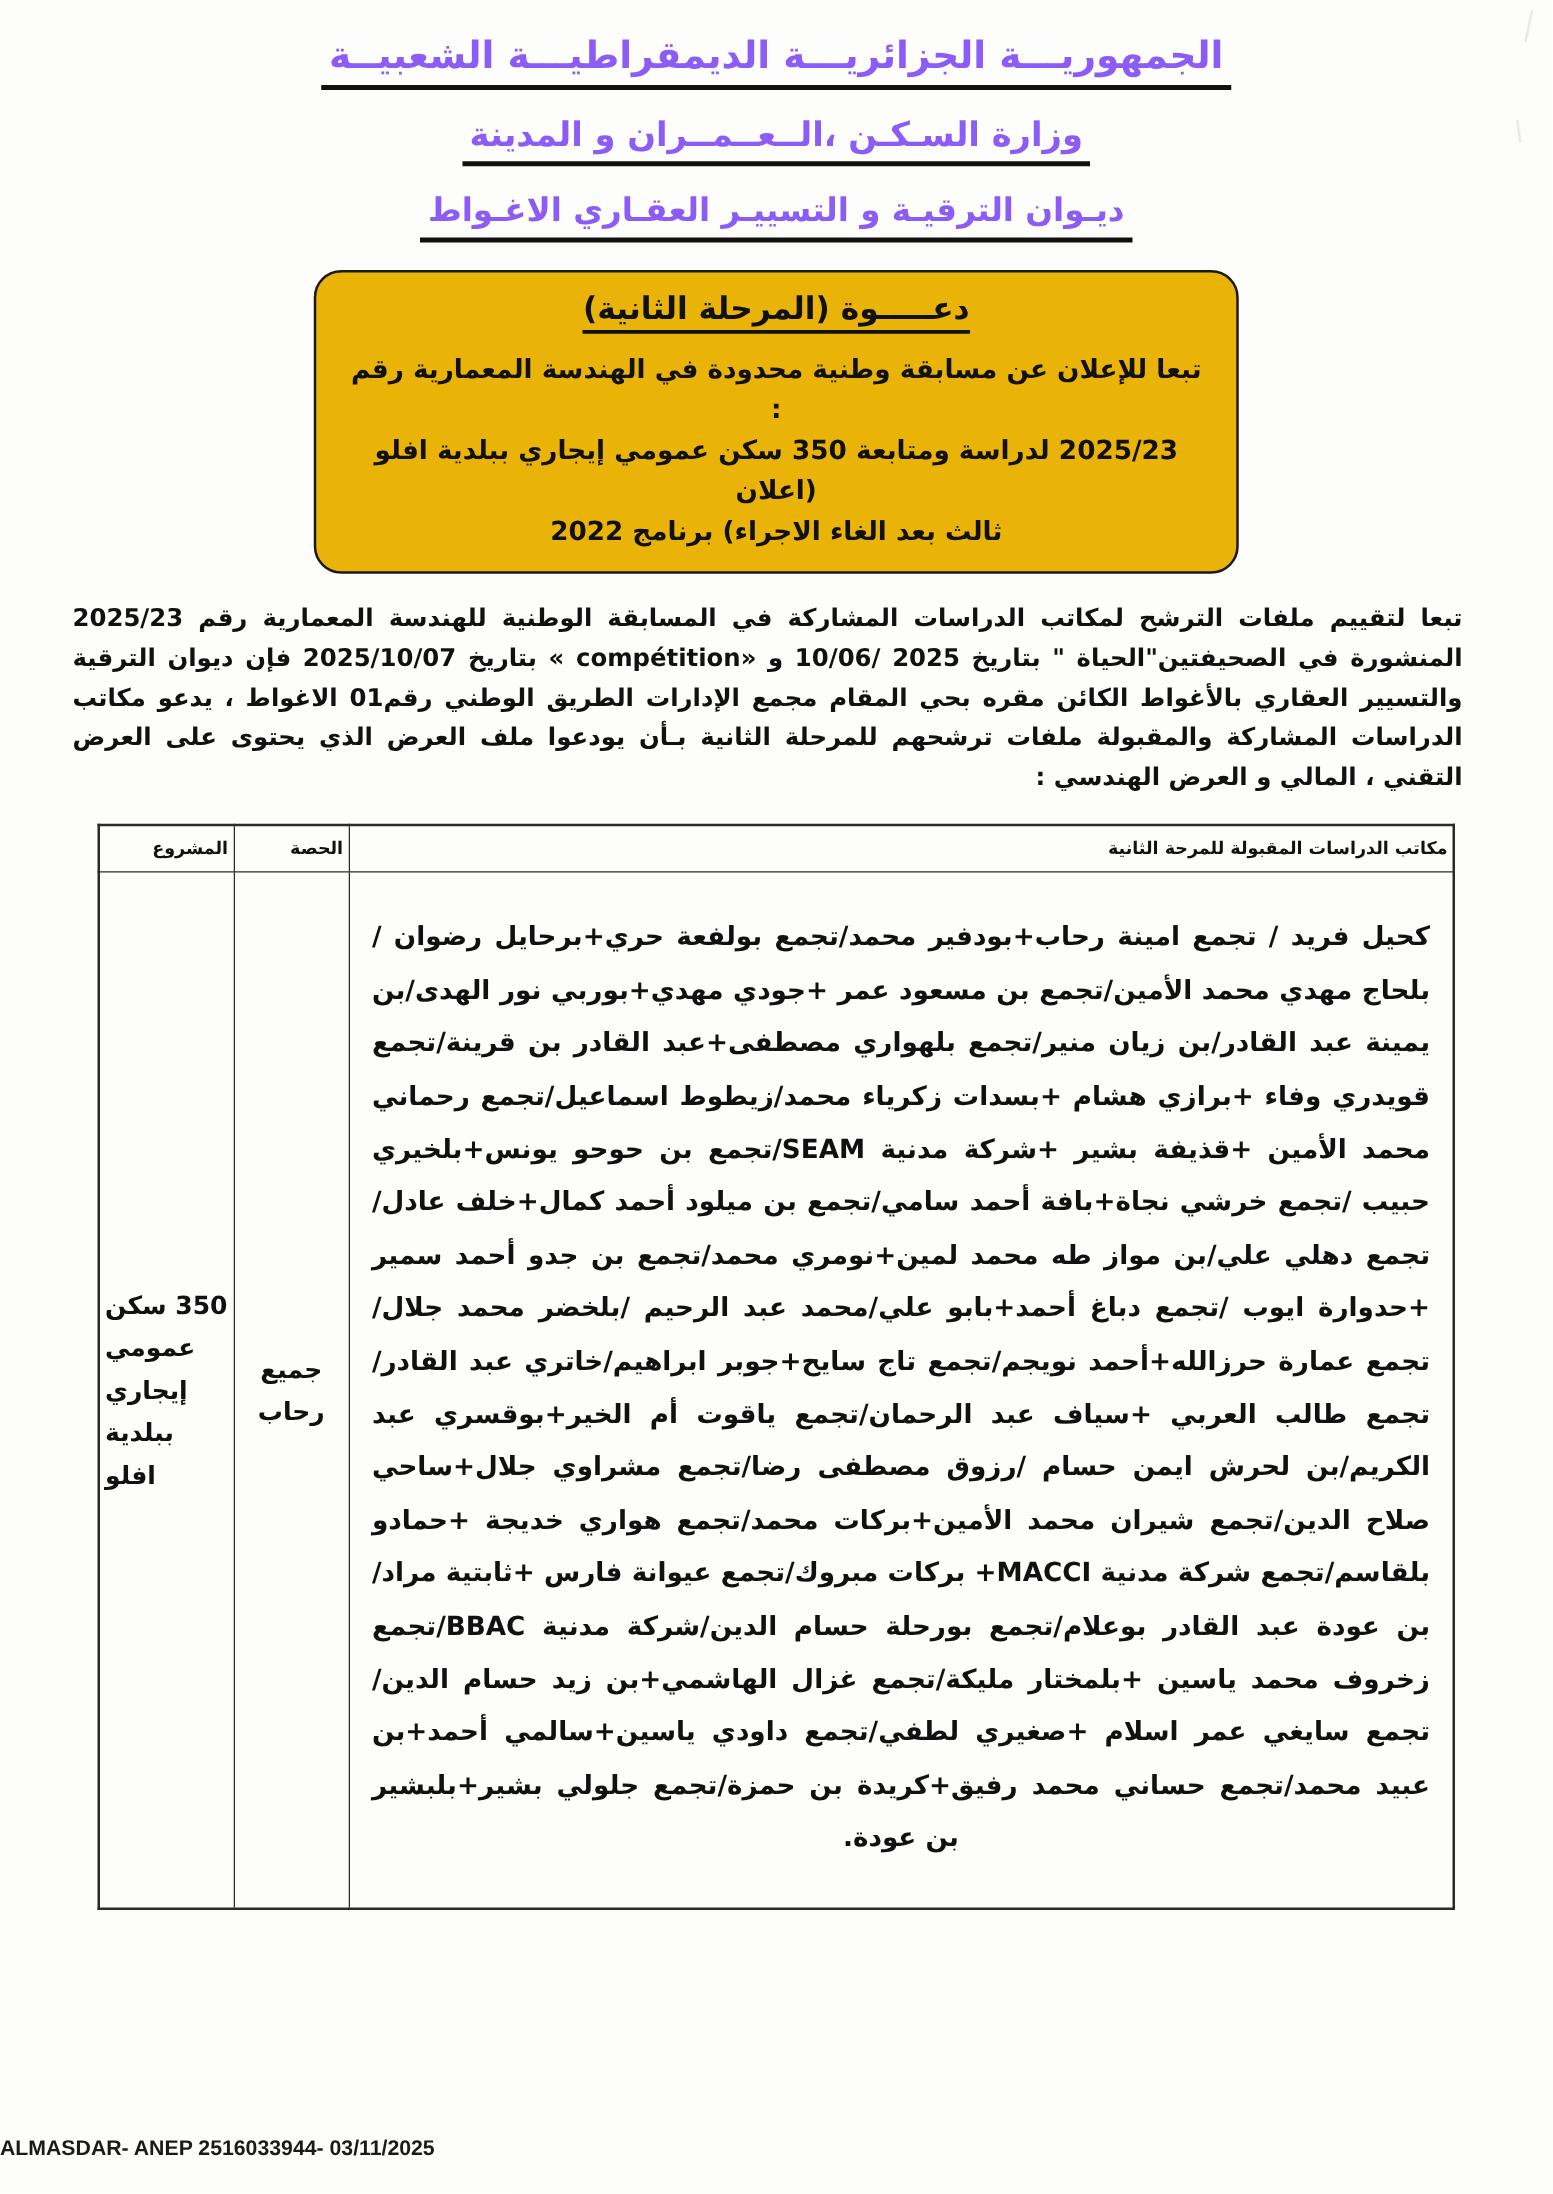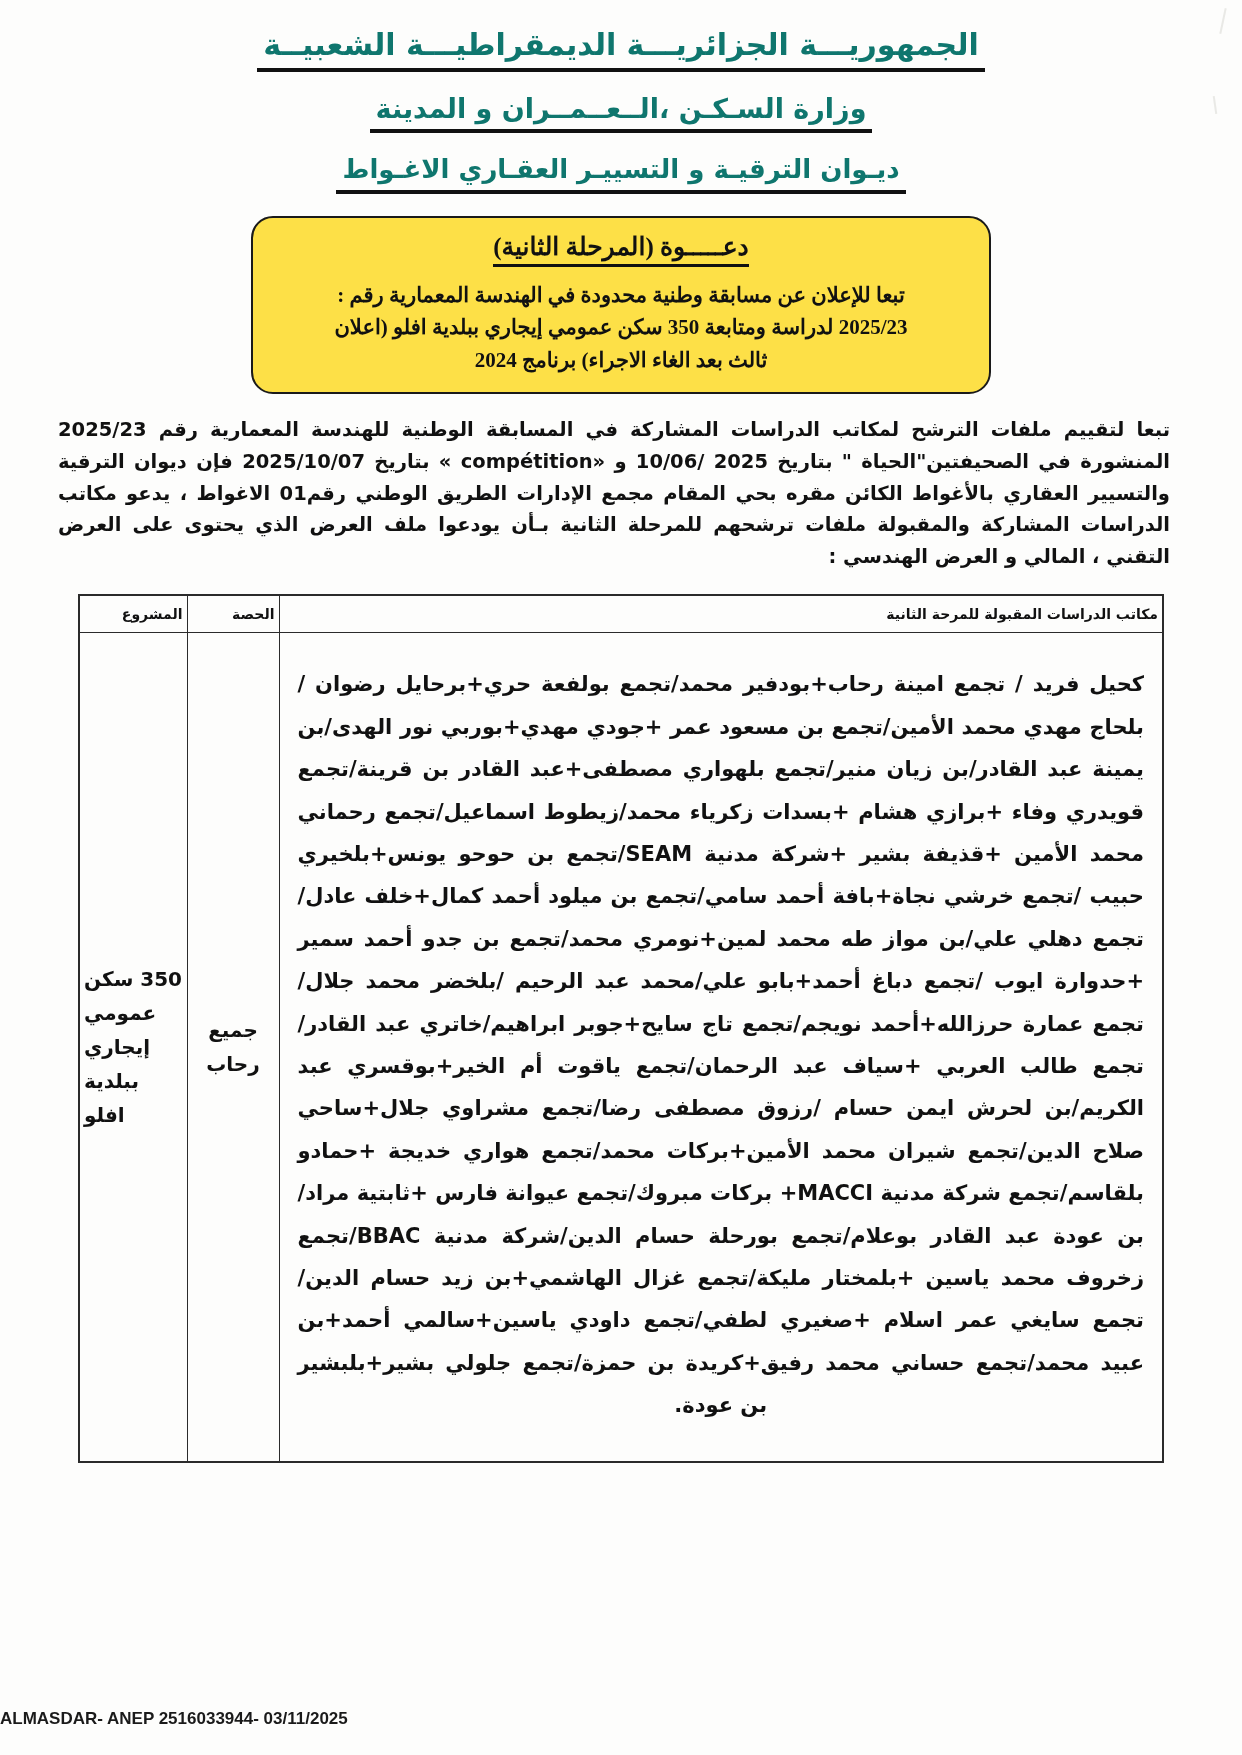--- a/index.html
+++ b/index.html
@@ -26,21 +26,21 @@
 
   
   .doc-header {
     text-align: center;
     padding-top: 26px;
   }
   .hdr-line {
     display: inline-block;
     font-family: "DejaVu Sans", "Liberation Sans", sans-serif;
     font-weight: bold;
-    color: #0f766e;
+    color: #8b5cf6;
     letter-spacing: 0.5px;
     line-height: 1.25;
     position: relative;
   }
   .hdr-1 {
     font-size: 30px;
     border-bottom: 4px solid #111;
     padding: 0 6px 4px 6px;
     margin-bottom: 20px;
   }
@@ -59,22 +59,21 @@
 
   
   .title-box {
     margin: 6px auto 0 auto;
     width: 740px;
     border: 2px solid #1a1a1a;
     border-radius: 22px;
     padding: 14px 22px 16px 22px;
     box-sizing: border-box;
     text-align: center;
-    background: #fde047;
-    font-family: Liberation Serif, serif;
+    background: #eab308;
   }
   .call-title {
     font-size: 25px;
     font-weight: bold;
     display: inline-block;
     border-bottom: 3px solid #111;
     padding-bottom: 3px;
     margin-bottom: 12px;
     letter-spacing: 1px;
   }
@@ -179,21 +178,21 @@
     <div class="hdr-line hdr-2">وزارة السـكـن ،الــعــمــران و المدينة</div>
     <br>
     <div class="hdr-line hdr-3">ديـوان الترقيـة و التسييـر العقـاري الاغـواط</div>
   </div>
 
   <div class="title-box">
     <div class="call-title">دعـــــوة (المرحلة الثانية)</div>
     <div class="call-body">
       <div>تبعا للإعلان عن مسابقة وطنية محدودة  في الهندسة المعمارية رقم :</div>
       <div>2025/23  لدراسة ومتابعة 350 سكن عمومي إيجاري ببلدية افلو (اعلان</div>
-      <div>ثالث بعد الغاء الاجراء) برنامج 2024</div>
+      <div>ثالث بعد الغاء الاجراء) برنامج 2022</div>
     </div>
   </div>
 
   <div class="intro">تبعا لتقييم ملفات الترشح لمكاتب الدراسات المشاركة في المسابقة الوطنية للهندسة المعمارية رقم 2025/23 المنشورة في الصحيفتين"الحياة " بتاريخ 2025 /10/06 و «compétition » بتاريخ 2025/10/07 فإن ديوان الترقية والتسيير العقاري بالأغواط الكائن  مقره بحي المقام مجمع الإدارات الطريق الوطني رقم01 الاغواط ، يدعو مكاتب الدراسات المشاركة والمقبولة ملفات ترشحهم للمرحلة الثانية بـأن يودعوا ملف العرض الذي يحتوى على العرض التقني ، المالي و العرض الهندسي :</div>
 
   <div class="tbl-wrap">
     <table class="main">
       <colgroup>
         <col class="c-offices">
         <col class="c-lot">

